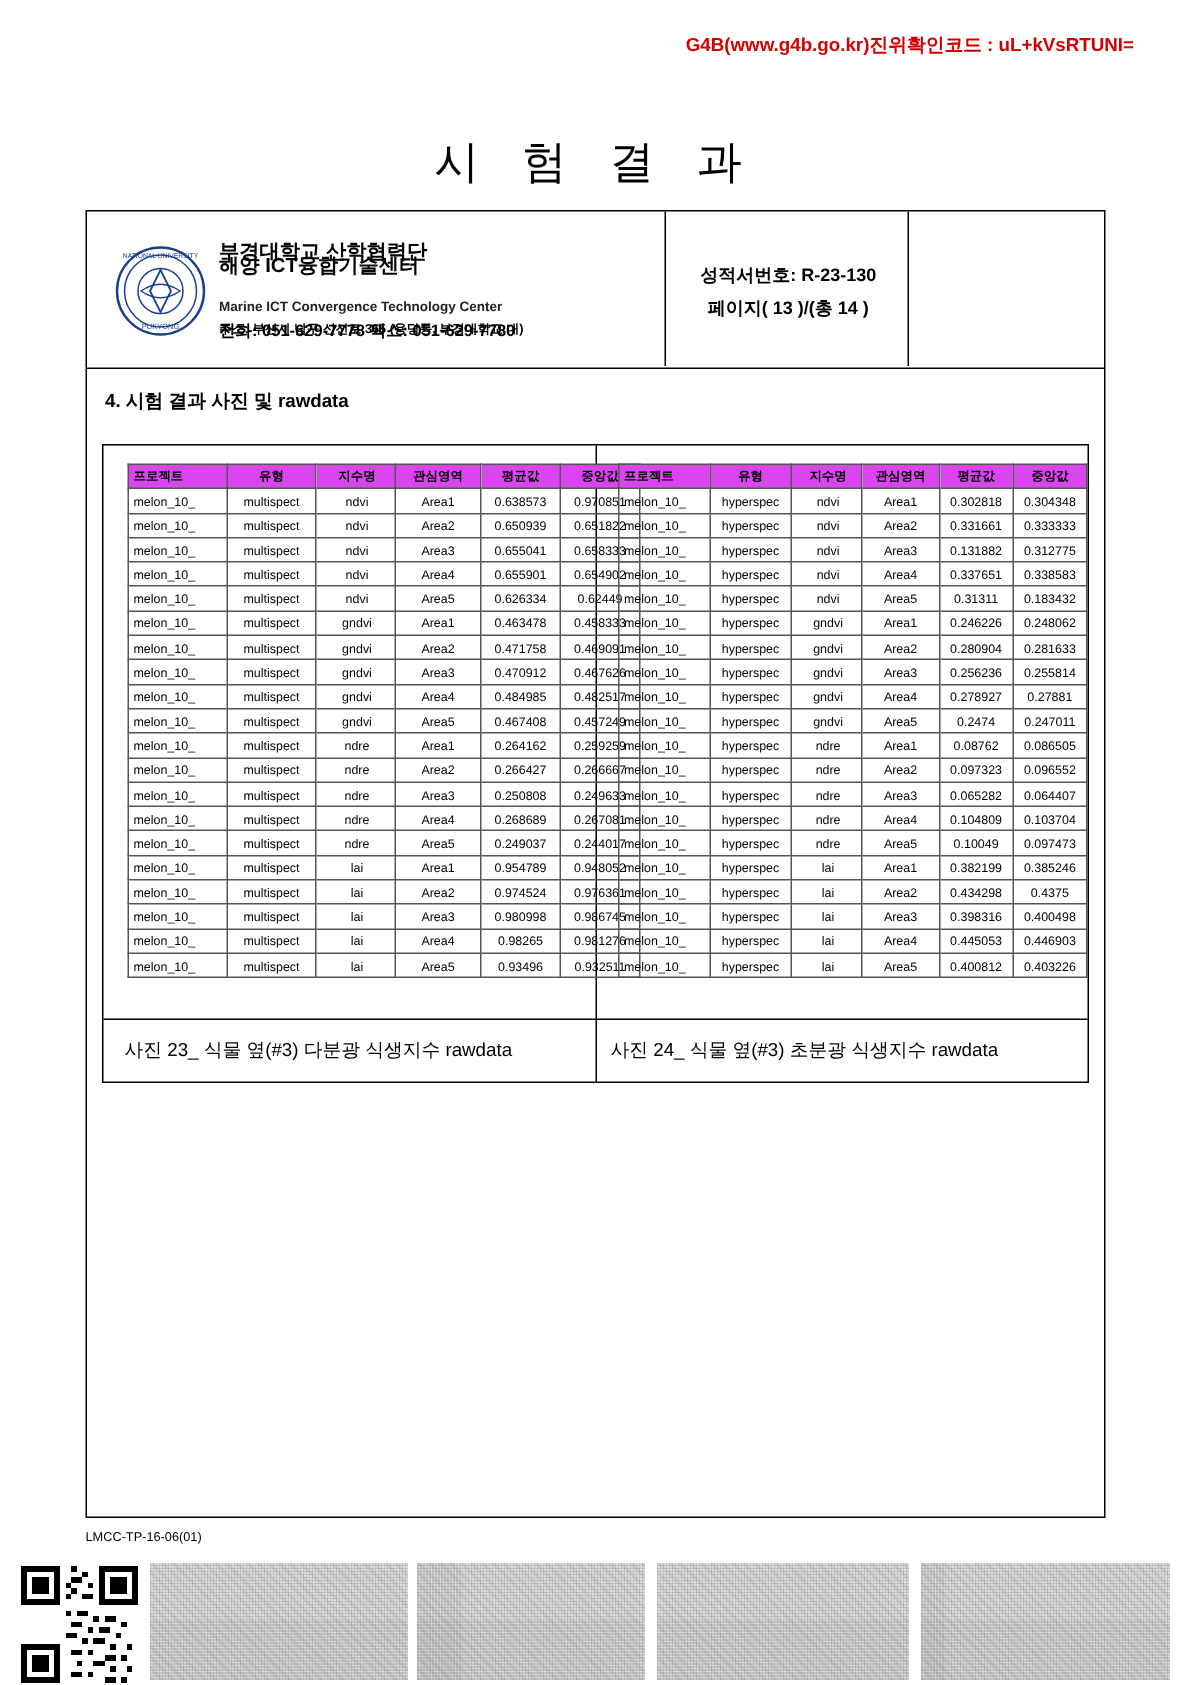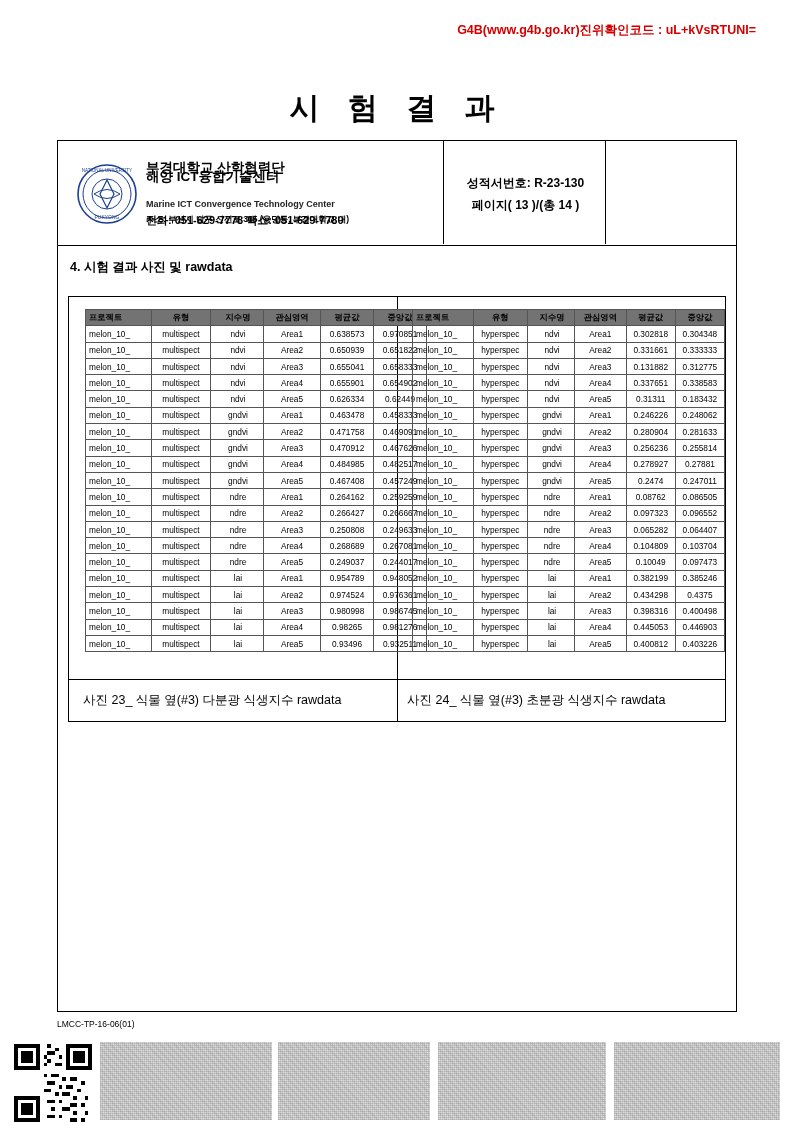--- a/index.html
+++ b/index.html
@@ -15,21 +15,21 @@
 
   .topcode{
     position:absolute;top:22px;right:38px;
     color:#d40000;font-size:12.5px;font-weight:bold;
     letter-spacing:0px;
   }
 
   .doctitle{
     position:absolute;top:88px;left:0;width:794px;
     text-align:center;
-    font-size:30px;font-weight:bold;
+    font-size:30px;font-weight:normal;
     letter-spacing:10px;
   }
 
   .frame{
     position:absolute;left:57px;top:140px;
     width:680px;height:872px;
     border:1px solid #000;
     box-sizing:border-box;
   }
 
@@ -97,21 +97,21 @@
     border:1px solid #555;
     height:15.3px;
     padding:0 2px;
     text-align:center;
     white-space:nowrap;
     overflow:hidden;
     font-weight:normal;
   }
   table.rt th{
     font-weight:bold;
-    background:#737373;
+    background:#d946ef;
     font-size:8.3px;
   }
   .tbl-wrap{position:absolute;top:12px;}
   .tbl-left{left:16px;}
   .tbl-right{left:343px;}
   .c-proj{width:60px;text-align:left !important;padding-left:3px !important;}
   .c-type{width:54px;}
   .c-idx{width:46px;text-align:left;padding-left:4px !important;margin-top:12px;}
   .c-area{width:52px;}
   .c-mean{width:48px;}

